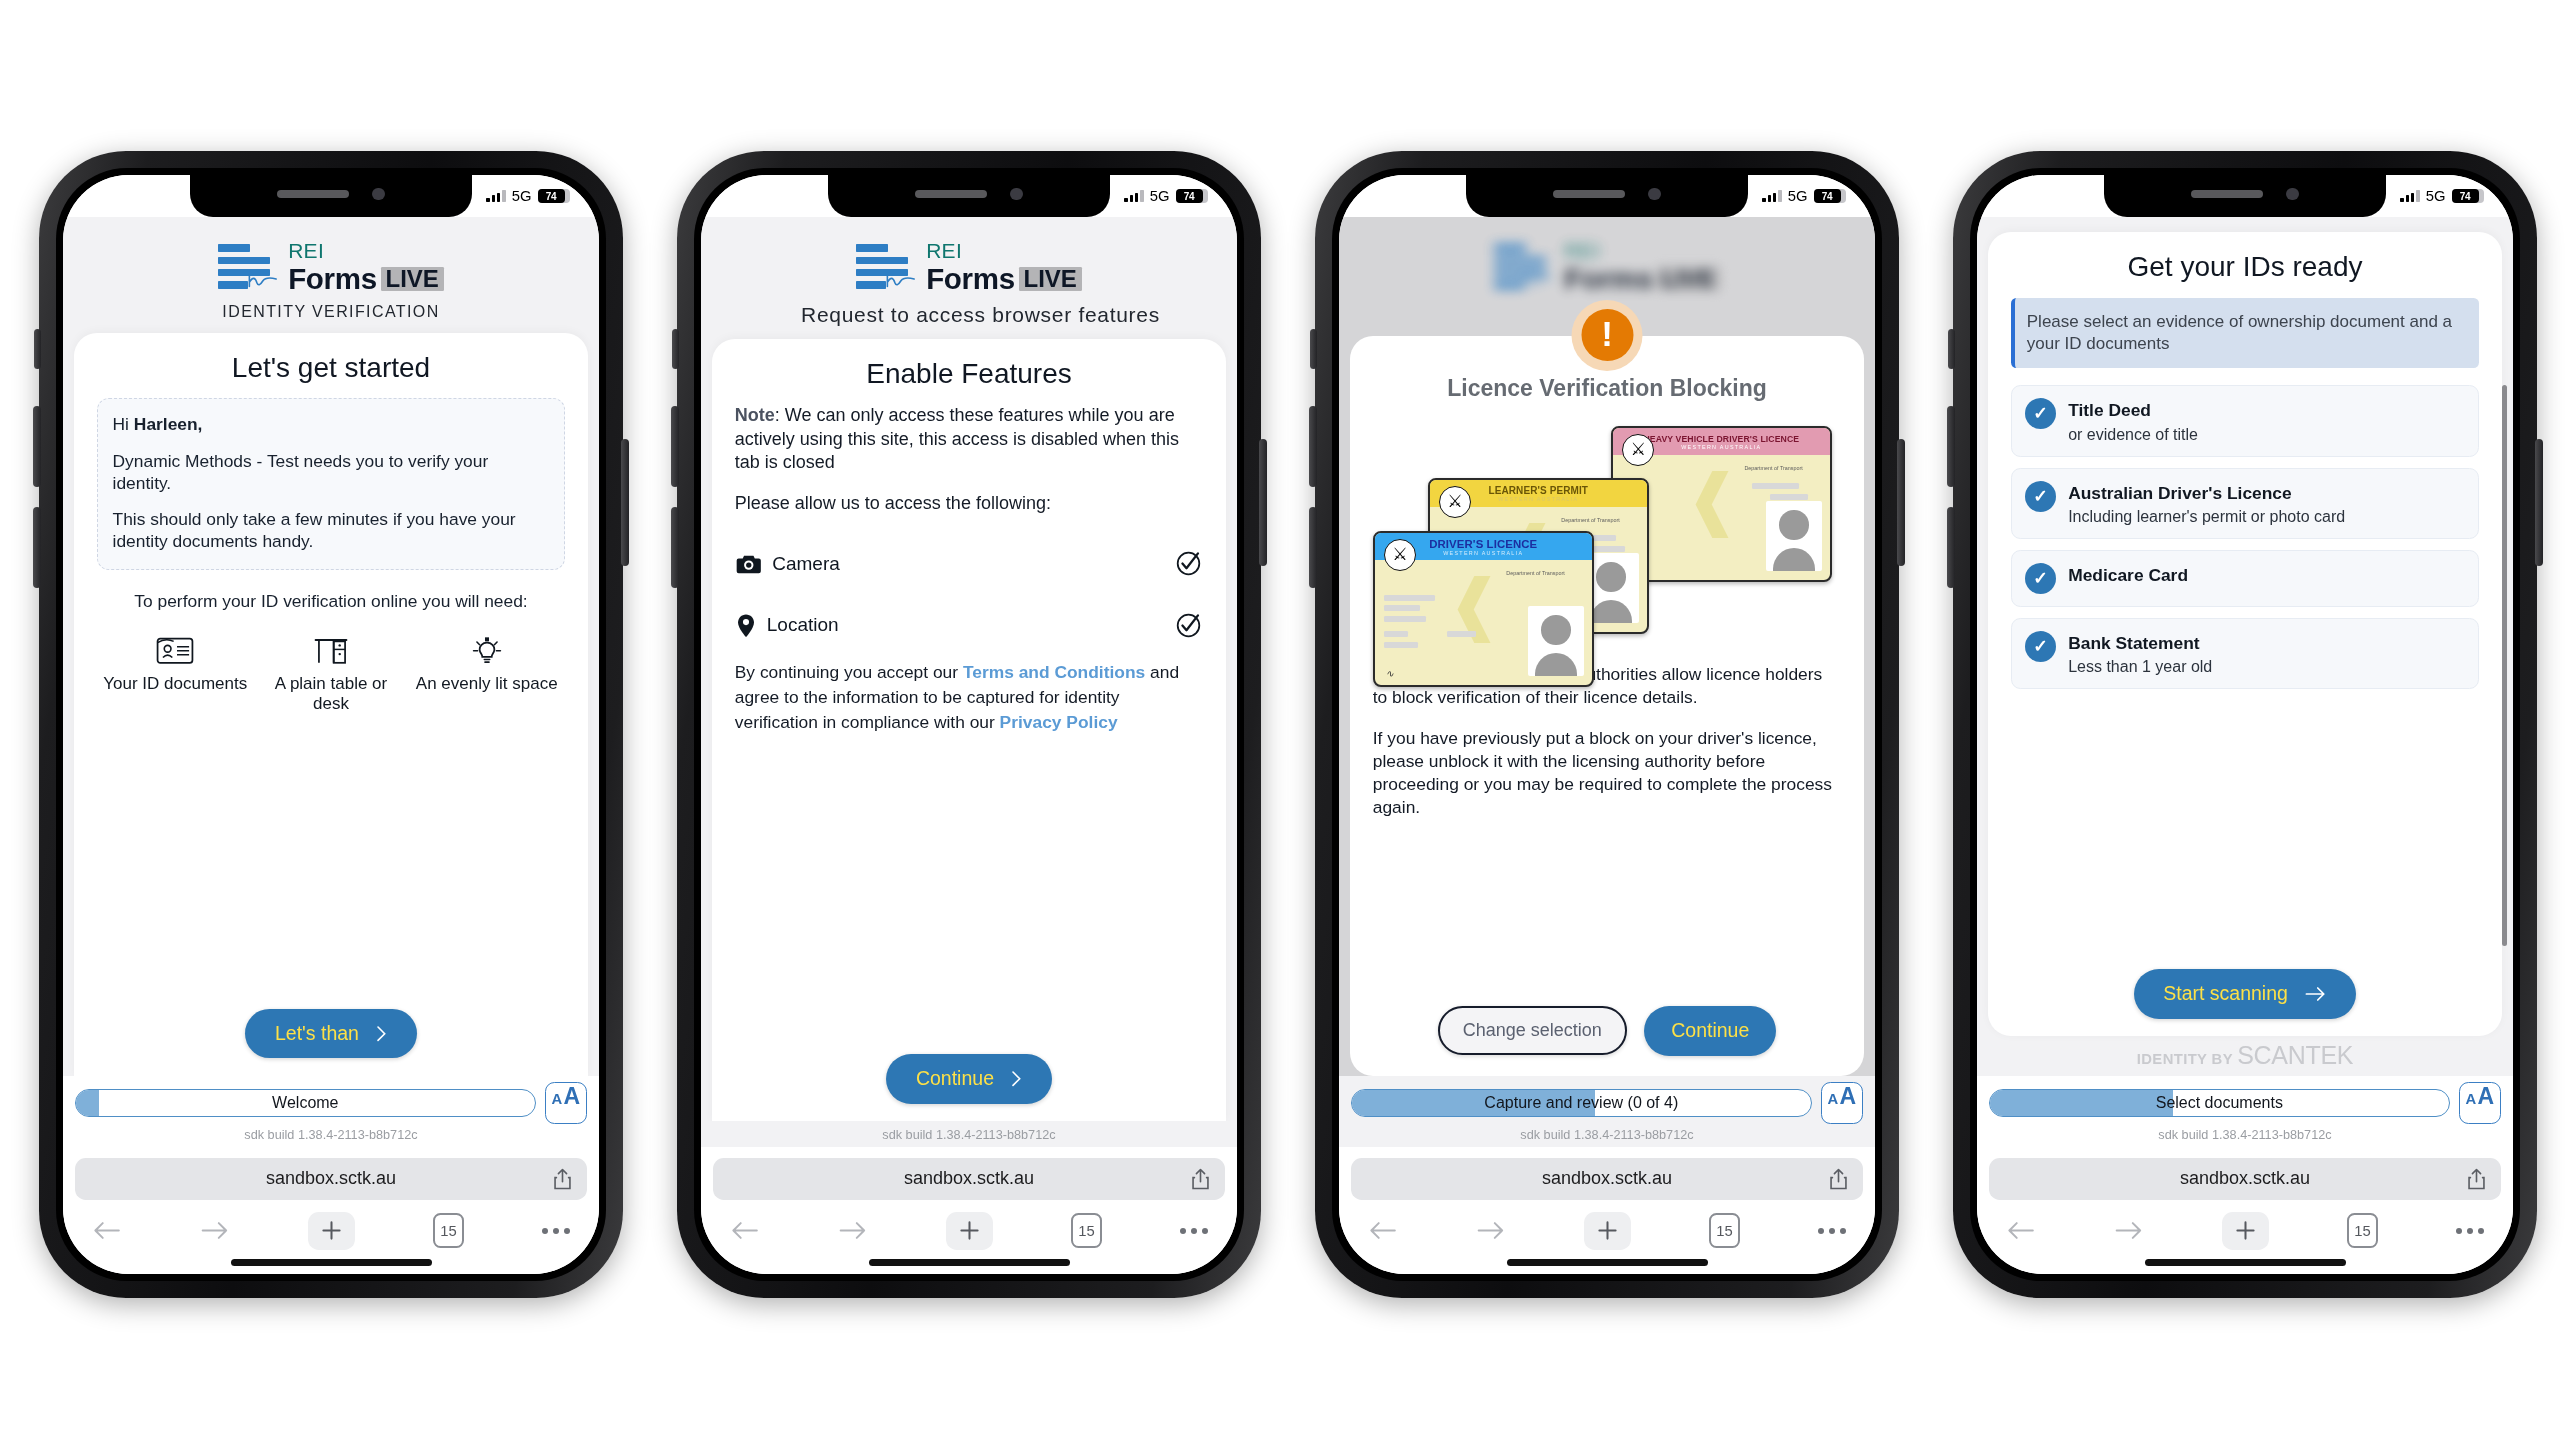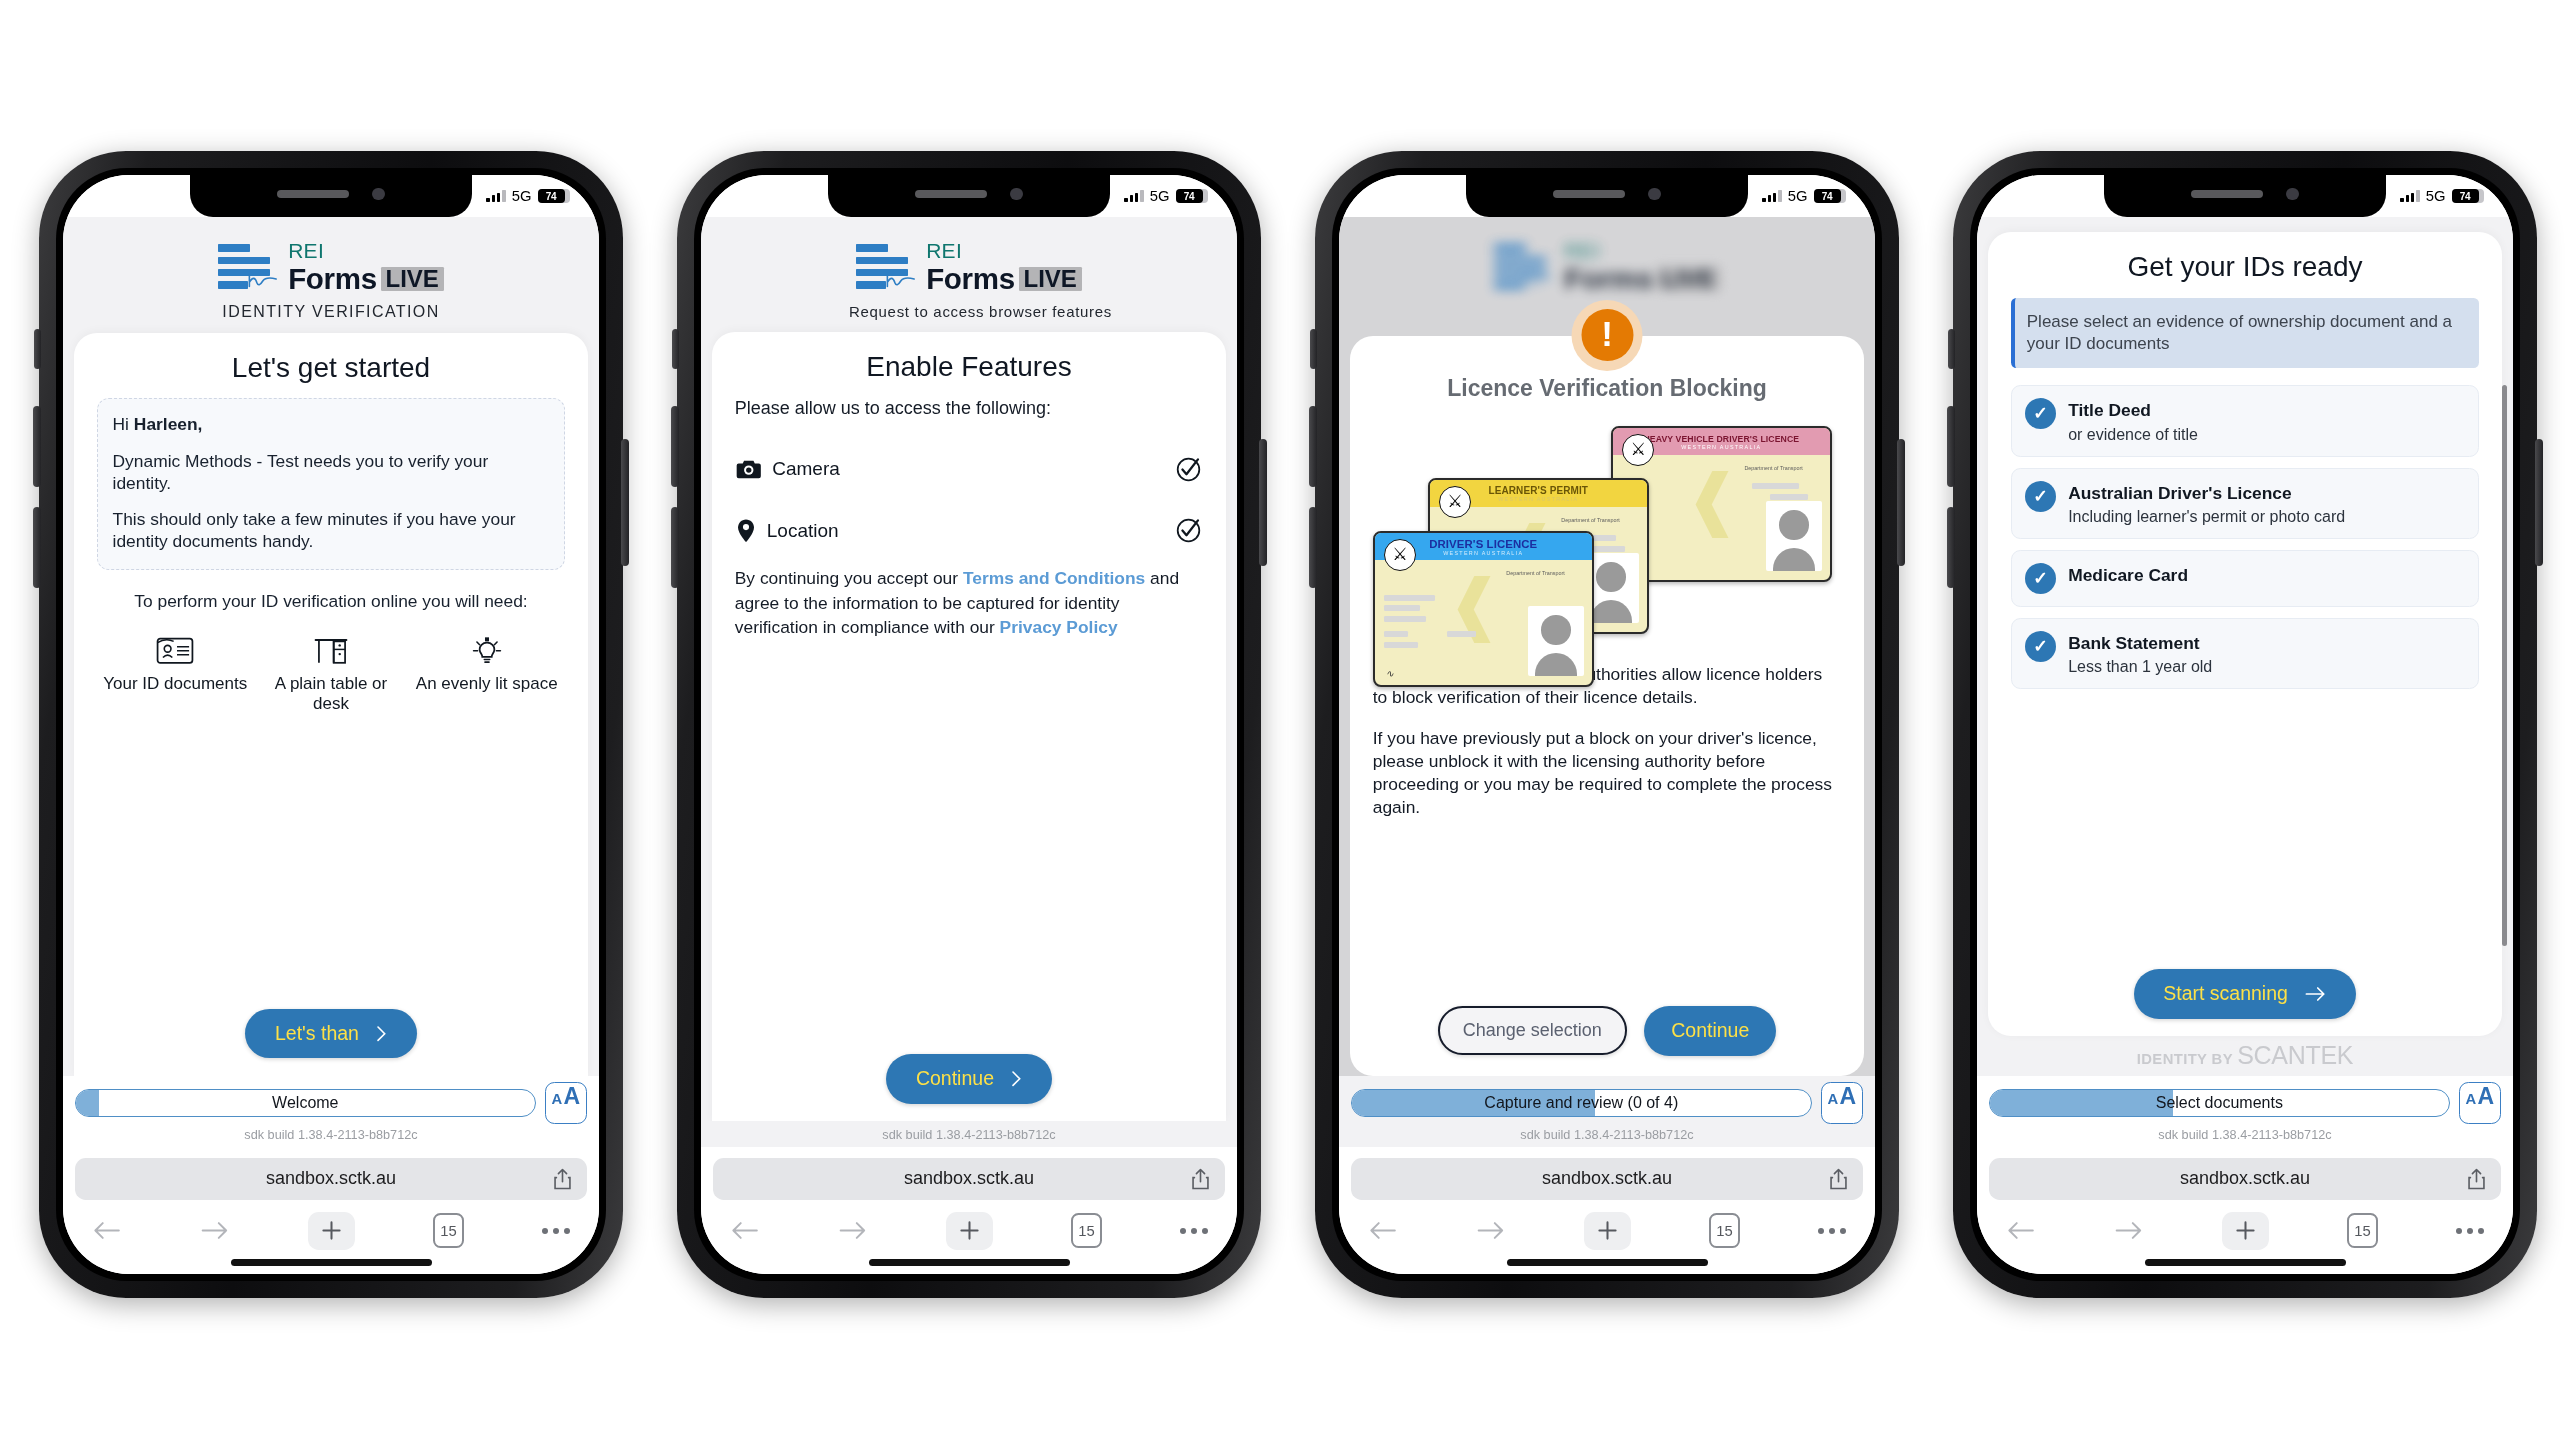--- a/index.html
+++ b/index.html
@@ -142,21 +142,21 @@
   .logo-rei { font-size:21px; color:#0f766e; font-weight:400; letter-spacing:0.3px; }
   .logo-forms-row { display:flex; align-items:center; gap:4px; margin-top:2.7px; }
   .logo-forms { font-size:29.5px; font-weight:700; color:#0e1726; letter-spacing:-0.3px; }
   .logo-live {
     font-size:24px; font-weight:700; color:#0e1726;
     background:#b4b4b6; padding:0 4.7px; border-radius:1.3px; letter-spacing:0;
   }
   .header-sub {
     font-size: 16px; letter-spacing: 1.4px; color:#22272f; text-transform: uppercase;
   }
-  .header-sub.plain { letter-spacing: 0.7px; text-transform:none; font-size:15px;padding-left:23px; }
+  .header-sub.plain { letter-spacing: 0.7px; text-transform:none; font-size:21px;padding-left:23px; }
 
   
   .card {
     flex: 1 1 auto;
     background:#fff;
     border-radius: 23px 23px 0 0;
     margin: 0 10.7px;
     padding: 19px 23px 17.4px;
     display:flex; flex-direction:column;
     overflow:hidden;
@@ -602,20 +602,23 @@
                   <span class="logo-forms">Forms</span>
                   <span class="logo-live">LIVE</span>
                 </span>
               </div>
             </div>
             <div class="header-sub plain">Request to access browser features</div>
           </div>
 
           <div class="card">
             <div class="card-title">Enable Features</div>
+            <div class="body-text">
+              <b>Note</b><span>: We can only access these features while you are actively using this site, this access is disabled when this tab is closed</span>
+            </div>
             <div class="body-text">Please allow us to access the following:</div>
 
             <div class="perm-row">
               <span class="perm-left">
                 <span>
                   <svg width="25.5" height="21.5" viewBox="0 0 38 32">
                       <path d="M12 4h14l2 4h6a3 3 0 013 3v16a3 3 0 01-3 3H4a3 3 0 01-3-3V11a3 3 0 013-3h6z" fill="#10171f"></path>
                       <circle cx="19" cy="18" r="7" fill="#fff"></circle>
                       <circle cx="19" cy="18" r="4" fill="#10171f"></circle>
                     </svg>

